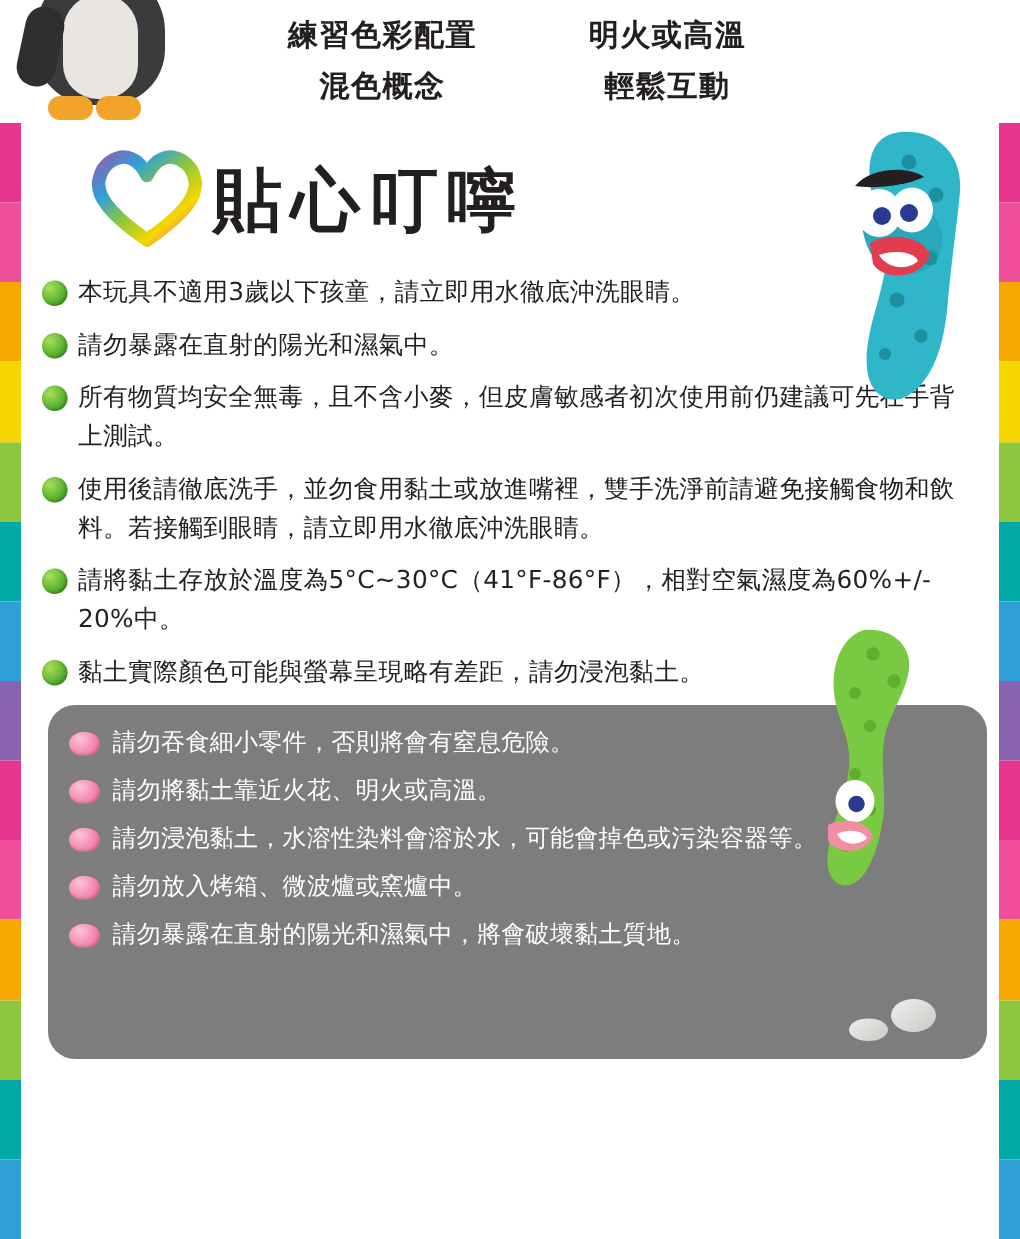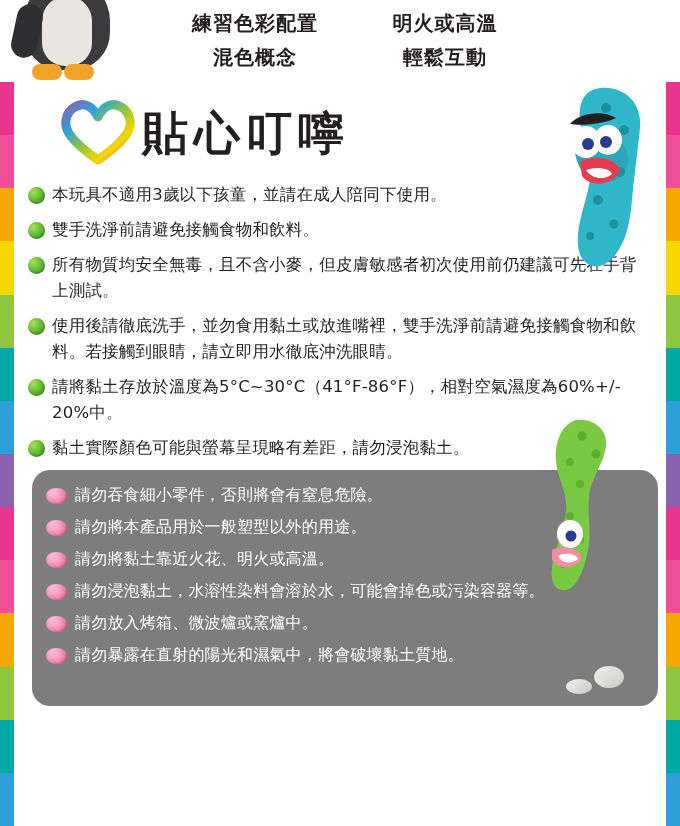--- a/index.html
+++ b/index.html
@@ -302,25 +302,25 @@
         </defs>
         <path d="M38 62 C12 44 4 32 6 22 C8 10 20 4 28 8 C33 10 36 15 38 19 C40 15 43 10 48 8 C56 4 68 10 70 22 C72 32 64 44 38 62 Z" fill="none" stroke="url(#hg)" stroke-width="9" stroke-linejoin="round" stroke-linecap="round"></path>
       </svg>
     </div>
     <div class="title-text">貼心叮嚀</div>
   </div>
 
   <div class="notes">
     <div class="note">
       <span class="bullet"></span>
-      <span class="txt">本玩具不適用3歲以下孩童，並請在成人陪同下使用。</span>
-    </div>
-    <div class="note">
-      <span class="bullet"></span>
-      <span class="txt">雙手洗淨前請避免接觸食物和飲料。</span>
+      <span class="txt">本玩具不適用3歲以下孩童，請立即用水徹底沖洗眼睛。</span>
+    </div>
+    <div class="note">
+      <span class="bullet"></span>
+      <span class="txt">請勿暴露在直射的陽光和濕氣中。</span>
     </div>
     <div class="note">
       <span class="bullet"></span>
       <span class="txt">所有物質均安全無毒，且不含小麥，但皮膚敏感者初次使用前仍建議可先在手背上測試。</span>
     </div>
     <div class="note">
       <span class="bullet"></span>
       <span class="txt">使用後請徹底洗手，並勿食用黏土或放進嘴裡，雙手洗淨前請避免接觸食物和飲料。若接觸到眼睛，請立即用水徹底沖洗眼睛。</span>
     </div>
     <div class="note">
@@ -351,24 +351,20 @@
         <path d="M22 138 C30 134 40 136 42 141 C36 146 26 146 22 138 Z" fill="#ffffff"></path>
       </svg>
     </div>
 
     <div class="warn">
       <span class="bullet"></span>
       <span class="txt">請勿吞食細小零件，否則將會有窒息危險。</span>
     </div>
     <div class="warn">
       <span class="bullet"></span>
-      <span class="txt">請勿將本產品用於一般塑型以外的用途。</span>
-    </div>
-    <div class="warn">
-      <span class="bullet"></span>
       <span class="txt">請勿將黏土靠近火花、明火或高溫。</span>
     </div>
     <div class="warn">
       <span class="bullet"></span>
       <span class="txt">請勿浸泡黏土，水溶性染料會溶於水，可能會掉色或污染容器等。</span>
     </div>
     <div class="warn">
       <span class="bullet"></span>
       <span class="txt">請勿放入烤箱、微波爐或窯爐中。</span>
     </div>

